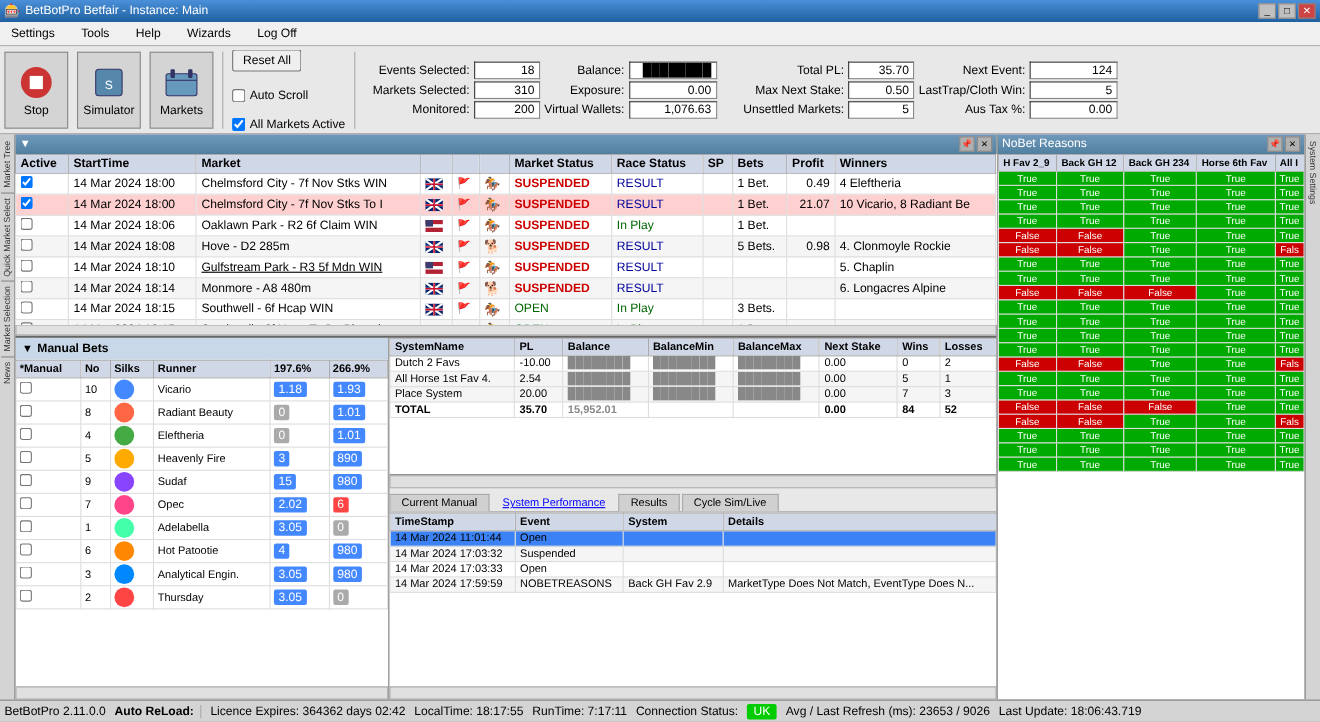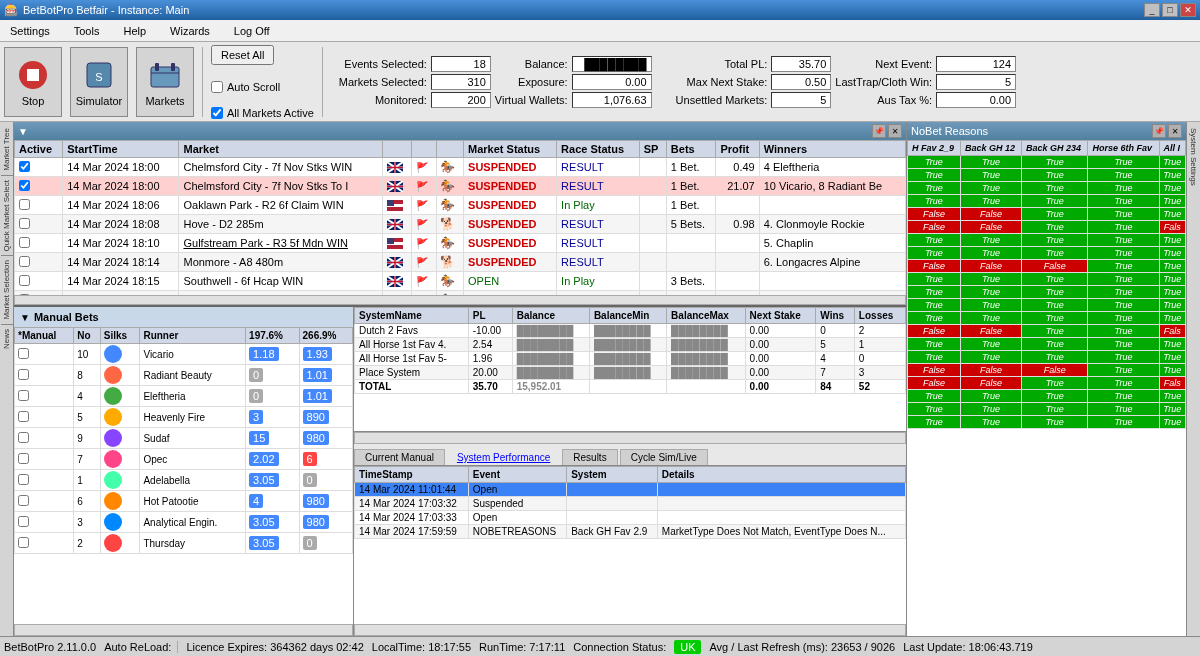--- a/index.html
+++ b/index.html
@@ -55,21 +55,21 @@
     .tab { padding: 2px 10px; border: 1px solid #aaa; border-bottom: none; background: #d0d0d0; cursor: pointer; margin-right: 2px; font-size: 10px; }
     .tab.active { background: white; }
     .tab.link-style { color: blue; text-decoration: underline; background: transparent; border: none; }
     
     .log-area { flex: 1; overflow-y: auto; background: white; }
     .log-table { width: 100%; border-collapse: collapse; }
     .log-table th { background: #d0d8e8; border: 1px solid #aaa; padding: 2px 4px; position: sticky; top: 0; text-align: left; font-size: 10px; }
     .log-table td { border: 1px solid #ddd; padding: 1px 4px; font-size: 10px; }
     
     .nobet-table { flex: 1; overflow-y: auto; background: white; }
-    .nobet-table table { width: 100%; border-collapse: collapse; font-style: italic; }
+    .nobet-table table { width: 100%; border-collapse: collapse; }
     .nobet-table th { background: #d0d8e8; border: 1px solid #aaa; padding: 2px 4px; position: sticky; top: 0; text-align: left; font-size: 10px; white-space: nowrap; }
     .nobet-table td { border: 1px solid #ddd; padding: 1px 4px; font-size: 10px; }
     
     .status-bar { background: #d4d4d4; border-top: 1px solid #888; height: 20px; display: flex; align-items: center; padding: 0 4px; gap: 8px; font-size: 10px; }
     .connection-badge { background: #00cc00; color: white; padding: 1px 6px; border-radius: 2px; }
     
     .scrollbar-h { height: 12px; background: #e0e0e0; border: 1px solid #aaa; }
     
     .checkbox { width: 12px; height: 12px; vertical-align: middle; }
   </style>
@@ -528,30 +528,20 @@
                   <tr style="background: rgb(245, 245, 245);">
     <td>All Horse 1st Fav 4.</td>
     <td>2.54</td>
     <td style="color:#888;">████████</td>
     <td style="color:#888;">████████</td>
     <td style="color:#888;">████████</td>
     <td>0.00</td>
     <td>5</td>
     <td>1</td>
   </tr>
-                  <tr style="background: white;">
-    <td>All Horse 1st Fav 5-</td>
-    <td>1.96</td>
-    <td style="color:#888;">████████</td>
-    <td style="color:#888;">████████</td>
-    <td style="color:#888;">████████</td>
-    <td>0.00</td>
-    <td>4</td>
-    <td>0</td>
-  </tr>
                   <tr style="background: rgb(245, 245, 245);">
     <td>Place System</td>
     <td>20.00</td>
     <td style="color:#888;">████████</td>
     <td style="color:#888;">████████</td>
     <td style="color:#888;">████████</td>
     <td>0.00</td>
     <td>7</td>
     <td>3</td>
   </tr>
@@ -794,21 +784,21 @@
     </div>
 
     <div style="width:14px; background:#d4d4d4; border-left:1px solid #888; display:flex; flex-direction:column; align-items:center; overflow:hidden;">
       <div style="writing-mode:vertical-rl; font-size:8px; color:#333; padding:2px; margin-top:4px;">System Settings</div>
     </div>
 
   </div>
 
   <div class="status-bar">
     <span>BetBotPro 2.11.0.0</span>
-    <span style="border-right:1px solid #aaa; padding-right:6px;">Auto ReLoad:</span>
+    <span style="border-right:1px solid #aaa; padding-right:6px;font-weight:bold;">Auto ReLoad:</span>
     <span>Licence Expires: 364362 days 02:42</span>
     <span>LocalTime: 18:17:55</span>
     <span>RunTime: 7:17:11</span>
     <span>Connection Status:</span>
     <span class="connection-badge">UK</span>
     <span>Avg / Last Refresh (ms): 23653 / 9026</span>
     <span>Last Update: 18:06:43.719</span>
   </div>
 
 </div>

